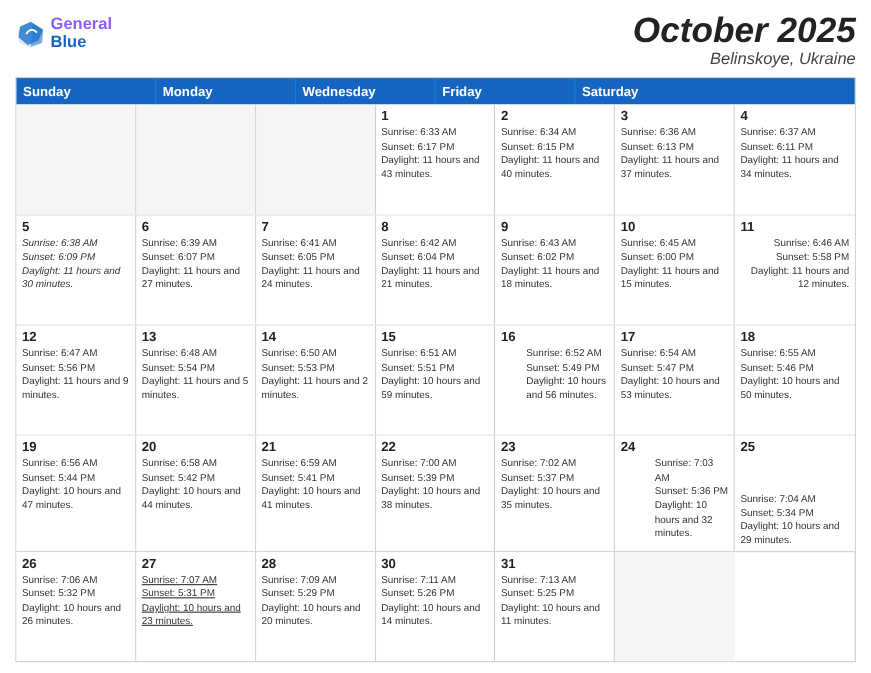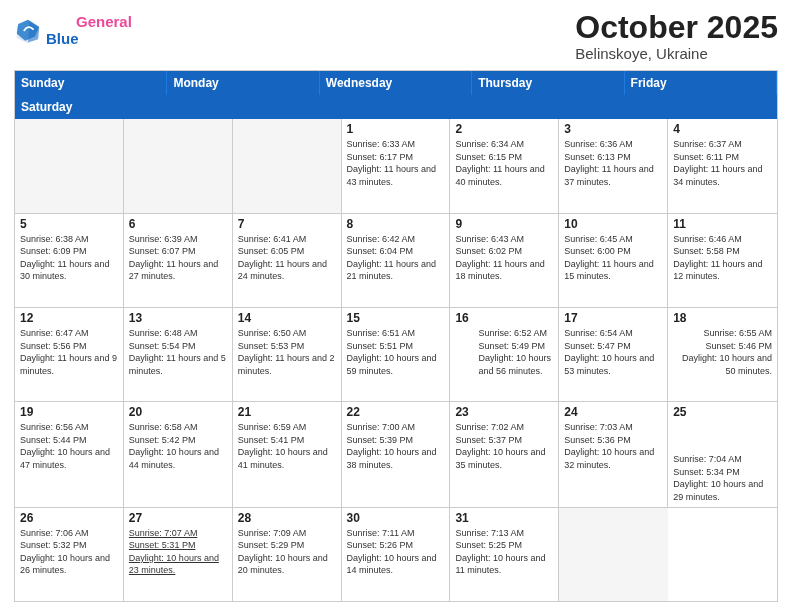--- a/index.html
+++ b/index.html
@@ -28,50 +28,51 @@
       align-items: center;
       margin-top: 4px;
     }
     .logo-text {
       display: flex;
       flex-direction: column;
       font-size: 15px;
       font-weight: bold;
       line-height: 1.1;
     }
-    .logo-text .general { color: #ec4899; margin-left: 30px; }
+    .logo-text .general { color: #8b5cf6; }
     .logo-text .blue { color: #1565c0; }
     .logo-icon {
       width: 28px;
       height: 28px;
       margin-right: 4px;
     }
     .title-block {
-      text-align: left;
+      text-align: right;
+      font-style: italic;
     }
     .title-block h1 {
       font-size: 32px;
       font-weight: bold;
       color: #222;
       line-height: 1.1;
     }
     .title-block h2 {
       font-size: 15px;
       color: #444;
       font-weight: normal;
     }
     .calendar {
       flex: 1;
       display: flex;
       flex-direction: column;
       border: 1px solid #ccc;
     }
     .cal-header-row {
       display: grid;
-      grid-template-columns: repeat(5, 1fr);
+      grid-template-columns: repeat(6, 1fr);
       background: #1565c0;
     }
     .cal-header-cell {
       color: #fff;
       font-weight: bold;
       font-size: 12px;
       padding: 5px 6px;
       text-align: left;
       border-right: 1px solid #1e7ae0;
     }
@@ -133,21 +134,20 @@
       <h1>October 2025</h1>
       <h2>Belinskoye, Ukraine</h2>
     </div>
   </div>
 
   <div class="calendar">
     <div class="cal-header-row">
     <div class="cal-header-cell">Sunday</div>
         <div class="cal-header-cell">Monday</div>
         <div class="cal-header-cell">Wednesday</div>
-        <div class="cal-header-cell">Thursday</div>
         <div class="cal-header-cell">Friday</div>
         <div class="cal-header-cell">Saturday</div>
       </div>
     <div class="cal-body">
     <div class="cal-row">
           <div class="cal-cell empty"></div>
           <div class="cal-cell empty"></div>
           <div class="cal-cell empty"></div>
           <div class="cal-cell">
             <span class="day-num">1</span>
@@ -170,21 +170,21 @@
           <div class="cal-cell">
             <span class="day-num">4</span>
             <div class="cell-info" style="white-space: pre-line;">Sunrise: 6:37 AM
 Sunset: 6:11 PM
 Daylight: 11 hours and 34 minutes.</div>
           </div>
         </div>
         <div class="cal-row">
           <div class="cal-cell">
             <span class="day-num">5</span>
-            <div class="cell-info" style="white-space: pre-line;">Sunrise: 6:38 AM
+            <div class="cell-info" style="white-space: pre-line; font-style: italic;">Sunrise: 6:38 AM
 Sunset: 6:09 PM
 Daylight: 11 hours and 30 minutes.</div>
           </div>
           <div class="cal-cell">
             <span class="day-num">6</span>
             <div class="cell-info" style="white-space: pre-line;">Sunrise: 6:39 AM
 Sunset: 6:07 PM
 Daylight: 11 hours and 27 minutes.</div>
           </div>
           <div class="cal-cell">
@@ -206,21 +206,21 @@
 Daylight: 11 hours and 18 minutes.</div>
           </div>
           <div class="cal-cell">
             <span class="day-num">10</span>
             <div class="cell-info" style="white-space: pre-line;">Sunrise: 6:45 AM
 Sunset: 6:00 PM
 Daylight: 11 hours and 15 minutes.</div>
           </div>
           <div class="cal-cell">
             <span class="day-num">11</span>
-            <div class="cell-info" style="white-space: pre-line;">Sunrise: 6:46 AM
+            <div class="cell-info" style="white-space: pre-line; text-align: right;">Sunrise: 6:46 AM
 Sunset: 5:58 PM
 Daylight: 11 hours and 12 minutes.</div>
           </div>
         </div>
         <div class="cal-row">
           <div class="cal-cell">
             <span class="day-num">12</span>
             <div class="cell-info" style="white-space: pre-line;">Sunrise: 6:47 AM
 Sunset: 5:56 PM
 Daylight: 11 hours and 9 minutes.</div>
@@ -250,21 +250,21 @@
 Daylight: 10 hours and 56 minutes.</div>
           </div>
           <div class="cal-cell">
             <span class="day-num">17</span>
             <div class="cell-info" style="white-space: pre-line;">Sunrise: 6:54 AM
 Sunset: 5:47 PM
 Daylight: 10 hours and 53 minutes.</div>
           </div>
           <div class="cal-cell">
             <span class="day-num">18</span>
-            <div class="cell-info" style="white-space: pre-line; text-align: right;">Sunrise: 6:55 AM
+            <div class="cell-info" style="white-space: pre-line;">Sunrise: 6:55 AM
 Sunset: 5:46 PM
 Daylight: 10 hours and 50 minutes.</div>
           </div>
         </div>
         <div class="cal-row">
           <div class="cal-cell">
             <span class="day-num">19</span>
             <div class="cell-info" style="white-space: pre-line;">Sunrise: 6:56 AM
 Sunset: 5:44 PM
 Daylight: 10 hours and 47 minutes.</div>
@@ -288,21 +288,21 @@
 Daylight: 10 hours and 38 minutes.</div>
           </div>
           <div class="cal-cell">
             <span class="day-num">23</span>
             <div class="cell-info" style="white-space: pre-line;">Sunrise: 7:02 AM
 Sunset: 5:37 PM
 Daylight: 10 hours and 35 minutes.</div>
           </div>
           <div class="cal-cell">
             <span class="day-num">24</span>
-            <div class="cell-info" style="white-space: pre-line;">Sunrise: 7:03 AM
+            <div class="cell-info" style="white-space: pre-line; margin-left: 31px;">Sunrise: 7:03 AM
 Sunset: 5:36 PM
 Daylight: 10 hours and 32 minutes.</div>
           </div>
           <div class="cal-cell">
             <span class="day-num">25</span>
             <div class="cell-info" style="white-space: pre-line; margin-top: 34px;">Sunrise: 7:04 AM
 Sunset: 5:34 PM
 Daylight: 10 hours and 29 minutes.</div>
           </div>
         </div>

